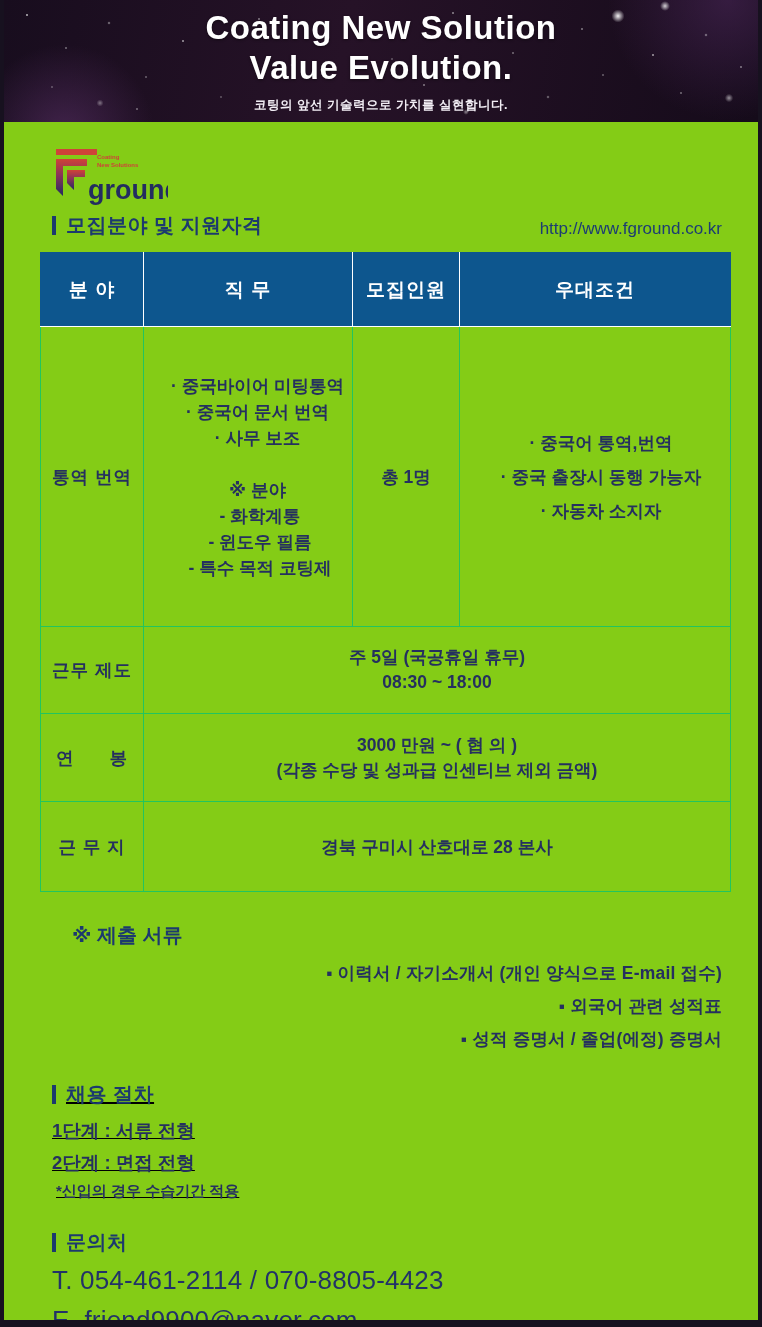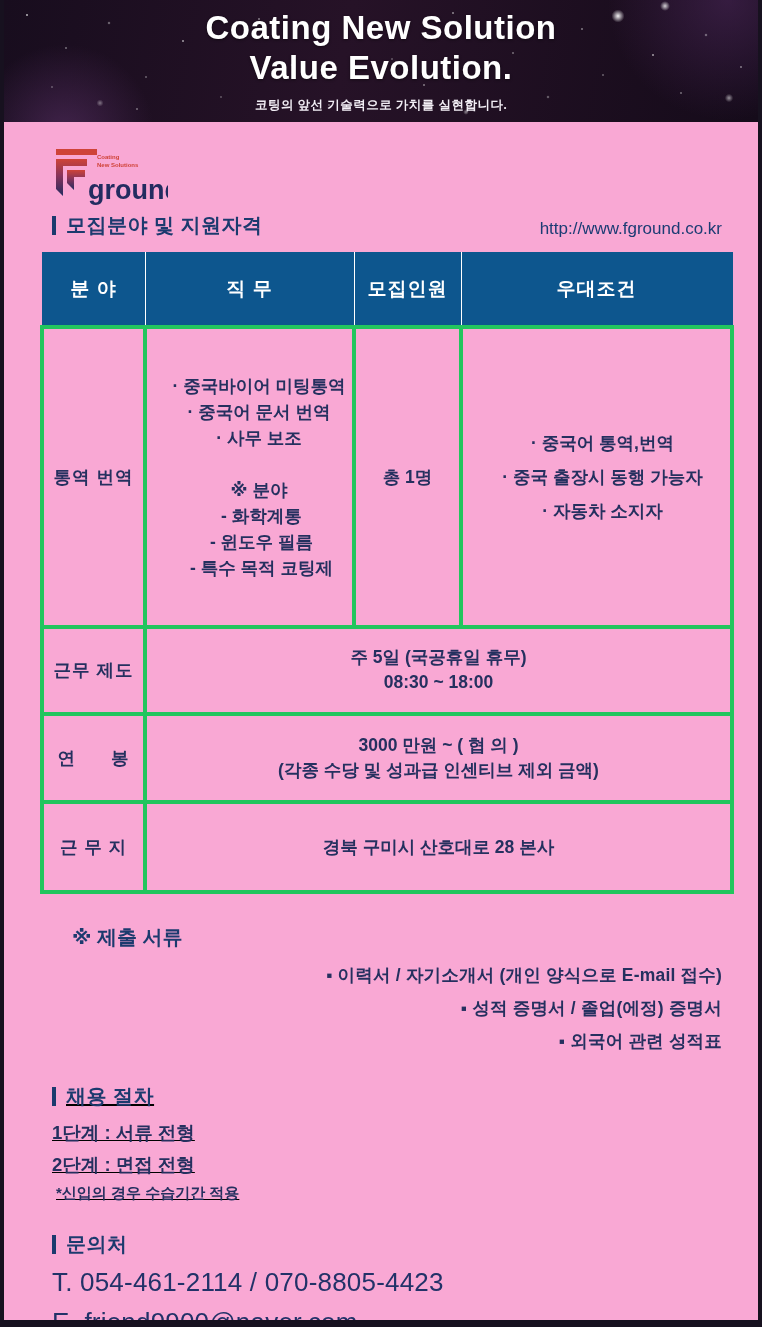--- a/index.html
+++ b/index.html
@@ -1,21 +1,21 @@
 <!DOCTYPE html>
 <html><head>
 <meta charset="utf-8">
 <style>
   * { margin:0; padding:0; box-sizing:border-box; }
   html,body { background:#ffffff; }
   body { font-family:"Liberation Sans","DejaVu Sans",sans-serif; }
 
   .page {
     width:762px; height:1327px; margin:0 auto; position:relative;
-    background:#f9a8d4; overflow:hidden;
+    background:#84cc16; overflow:hidden;
     border-left:4px solid #17111f; border-right:4px solid #17111f; border-bottom:7px solid #17111f;
   }
 
   
   .banner {
     position:relative; height:122px; overflow:hidden;
     background-image:
       radial-gradient(circle 9px at 614px 16px, rgba(255,255,255,.95), rgba(255,255,255,0) 72%),
       radial-gradient(circle 7px at 661px 6px,  rgba(255,255,255,.8), rgba(255,255,255,0) 70%),
       radial-gradient(circle 6px at 725px 98px, rgba(255,255,255,.55), rgba(255,255,255,0) 70%),
@@ -36,38 +36,38 @@
       508px 52px 0 rgba(255,255,255,.4), 543px 96px 1px rgba(255,255,255,.5),
       577px 28px 0 rgba(255,255,255,.45), 598px 74px 0 rgba(255,255,255,.35),
       648px 54px 0 rgba(255,255,255,.6), 676px 92px 0 rgba(255,255,255,.4),
       701px 34px 1px rgba(255,255,255,.55), 736px 66px 0 rgba(255,255,255,.45),
       47px 86px 0 rgba(255,255,255,.3), 132px 108px 0 rgba(255,255,255,.4),
       387px 58px 0 rgba(255,255,255,.3), 475px 104px 0 rgba(255,255,255,.35);
   }
   .banner-inner { position:relative; text-align:center; padding-top:8px; }
   .banner-title { color:#ffffff; font-size:33px; line-height:40px; font-weight:700; letter-spacing:.5px;
     text-shadow:0 1px 3px rgba(0,0,0,.45); }
-  .banner-sub { margin-top:9px; color:#f1edf4; font-size:12.5px; font-weight:700; letter-spacing:.5px;font-family:Liberation Serif, serif; }
+  .banner-sub { margin-top:9px; color:#f1edf4; font-size:12.5px; font-weight:700; letter-spacing:.5px; }
 
   
   .logo-wrap { margin:24px 0 0 46px; height:64px; }
 
   
   .content { padding:0 36px; }
   .section-head { display:flex; align-items:center; gap:10px; }
   .vbar { width:4px; height:19px; background:#1c3a6e; flex:0 0 auto; }
   .head-text { color:#1c3a6e; font-size:20px; font-weight:700; letter-spacing:.5px; }
 
   .head-row { display:flex; justify-content:space-between; align-items:flex-end;
     padding-left:12px; margin-top:2px; margin-bottom:13px; }
   .site-url { color:#1c3c74; font-size:17px; font-weight:400; text-decoration:none; }
 
   
   table.jobs { width:690px; border-collapse:collapse; table-layout:fixed; }
-  table.jobs th, table.jobs td { border:4px solid #22c55e; }
+  table.jobs th, table.jobs td { border:1px solid #22c55e; }
   table.jobs th {
     background:#0d568e; color:#ffffff; font-size:19px; font-weight:700;
     height:74px; letter-spacing:1px; border:1px solid #ffffff; border-top:1px solid #0d568e;
   }
   table.jobs th:first-child { border-left:1px solid #0d568e; }
   table.jobs th:last-child  { border-right:1px solid #0d568e; }
   table.jobs td { color:#25305f; font-weight:700; font-size:17.5px; text-align:center; vertical-align:middle; }
   .cell-label { white-space:pre; letter-spacing:1px; }
   td.duties-cell { text-align:left; padding-left:19px; }
   .duties-cell div { line-height:26px; white-space:pre-wrap; }
@@ -186,22 +186,22 @@
         <td class="cell-label">근 무 지</td>
         <td colspan="3">경북 구미시 산호대로 28 본사</td>
       </tr>
     </tbody>
       </table>
 
     <div class="docs">
       <div class="docs-heading">※ 제출 서류</div>
       <div class="docs-list">
           <div>▪ 이력서 / 자기소개서 (개인 양식으로 E-mail 접수)</div>
+          <div>▪ 외국어 관련 성적표</div>
           <div>▪ 성적 증명서 / 졸업(에정) 증명서</div>
-          <div>▪ 외국어 관련 성적표</div>
         </div>
     </div>
 
     <div class="process">
       <div class="section-head">
         <span class="vbar"></span>
         <span class="head-text">채용 절차</span>
       </div>
       <div class="process-steps">
           <div>1단계 : 서류 전형</div>

